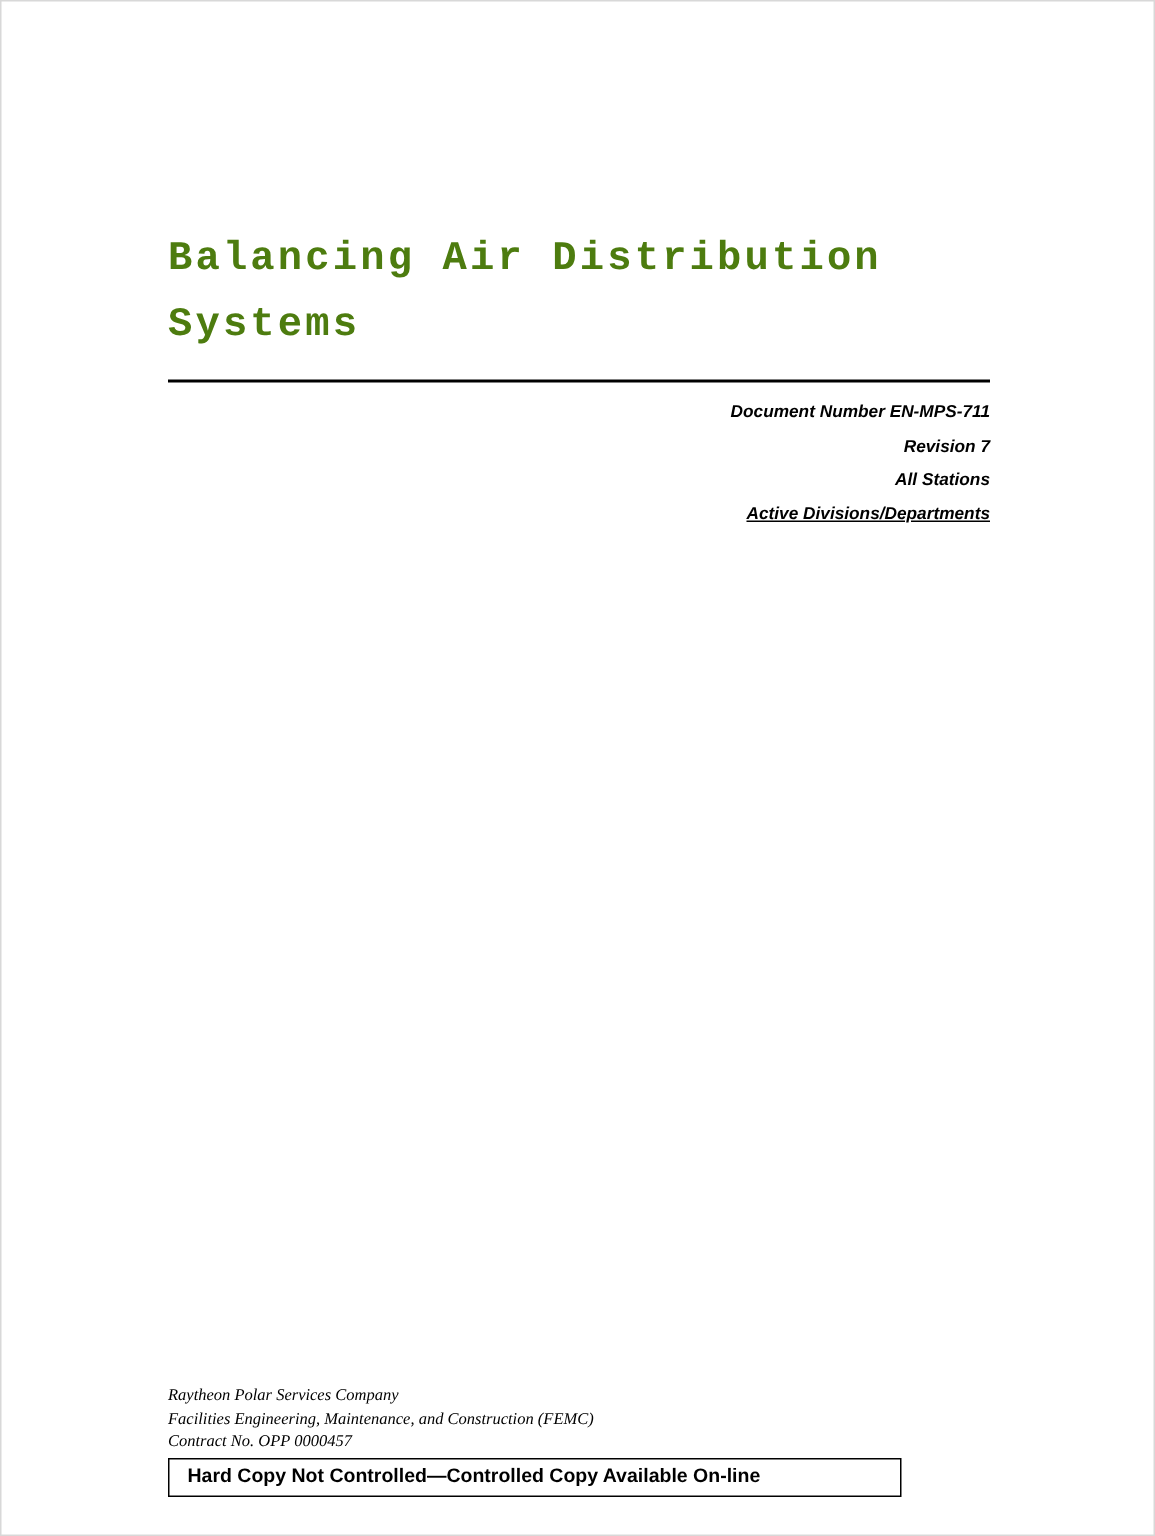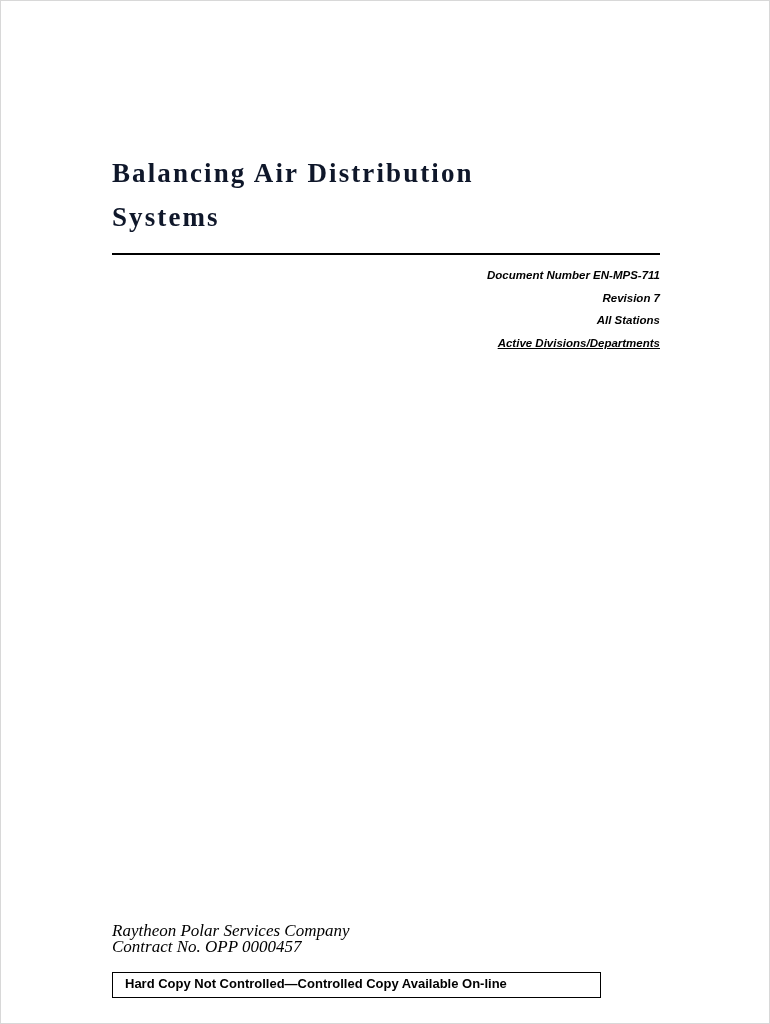--- a/index.html
+++ b/index.html
@@ -25,27 +25,27 @@
     box-sizing: border-box;
   }
   
   .content {
     position: absolute;
     left: 111px;
     top: 150px;
     width: 548px;
   }
   .doc-title {
-    font-family: Liberation Serif, serif;
+    font-family: Liberation Mono, monospace;
     font-weight: bold;
     font-size: 27px;
     letter-spacing: 2.1px;
     line-height: 44px;
     margin: 0;
-    color: #0f172a;
+    color: #4d7c0f;
     white-space: pre-line;
   }
   .title-rule {
     margin-top: 14px;
     border-top: 2.5px solid #000;
     width: 548px;
   }
   .meta {
     margin-top: 9px;
     text-align: right;
@@ -74,21 +74,21 @@
     text-decoration: underline;
   }
   
   .footer-text {
     position: absolute;
     left: 111px;
     top: 922px;
     width: 560px;
     font-family: "Liberation Serif", serif;
     font-style: italic;
-    font-size: 17px;
+    font-size: 11px;
     line-height: 15.5px;
     color: #000;
   }
   .footer-text div { white-space: nowrap; }
   .footer-box {
     position: absolute;
     left: 111px;
     top: 971px;
     width: 489px;
     height: 26px;
@@ -119,20 +119,21 @@
     <div class="meta">
       <span class="meta-line">Document Number EN-MPS-711</span>
       <span class="meta-line">Revision 7</span>
       <span class="meta-line">All Stations</span>
       <span class="meta-line meta-underline">Active Divisions/Departments</span>
     </div>
   </div>
 
   <div class="footer-text">
     <div>Raytheon Polar Services Company</div>
+    <div>Facilities Engineering, Maintenance, and Construction (FEMC)</div>
     <div>Contract No. OPP 0000457</div>
   </div>
 
   <div class="footer-box">
     <div class="footer-box-label">Hard Copy Not Controlled—Controlled Copy Available On-line</div>
   </div>
 
 </div>
 
 </body></html>

